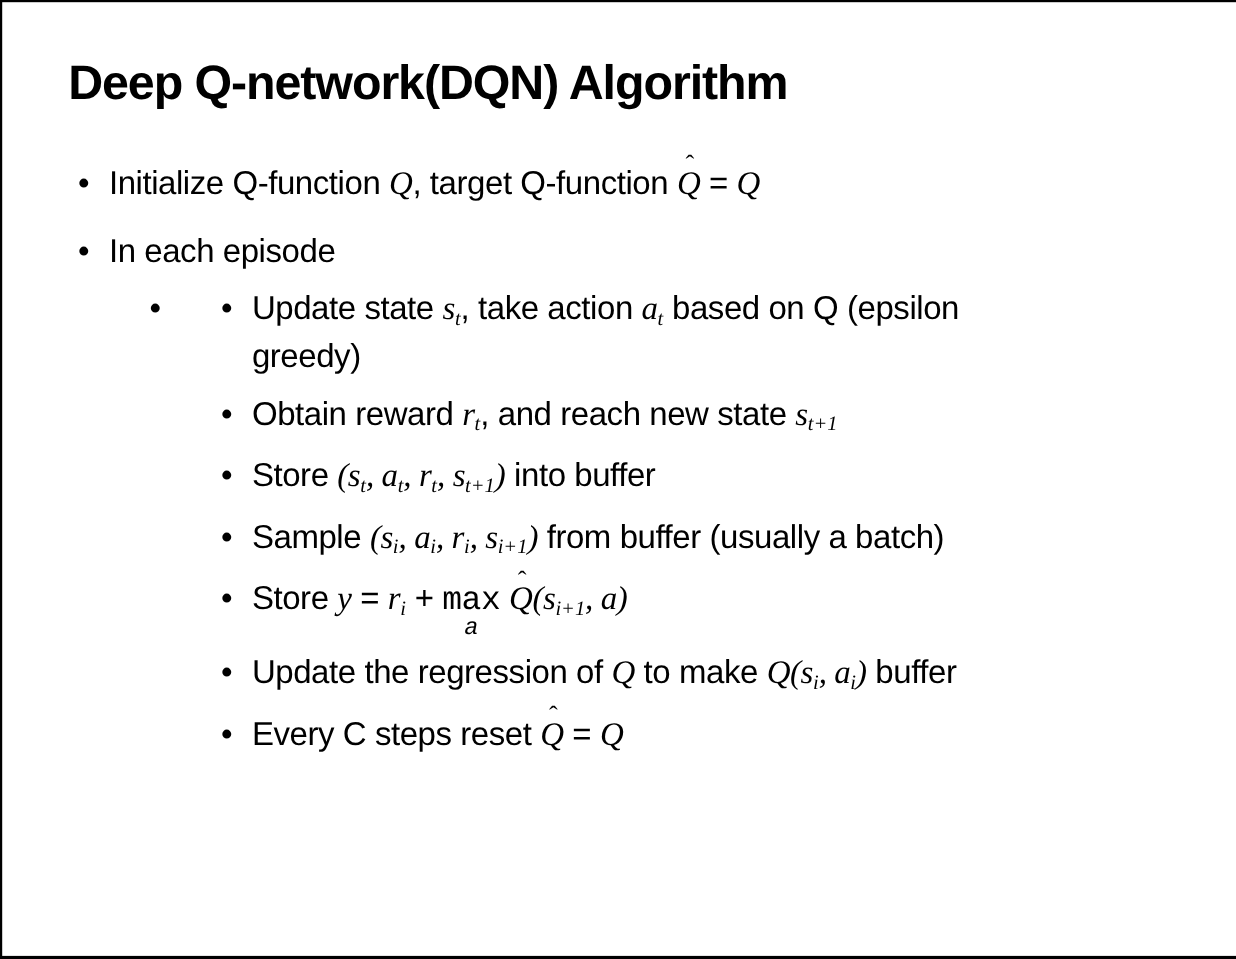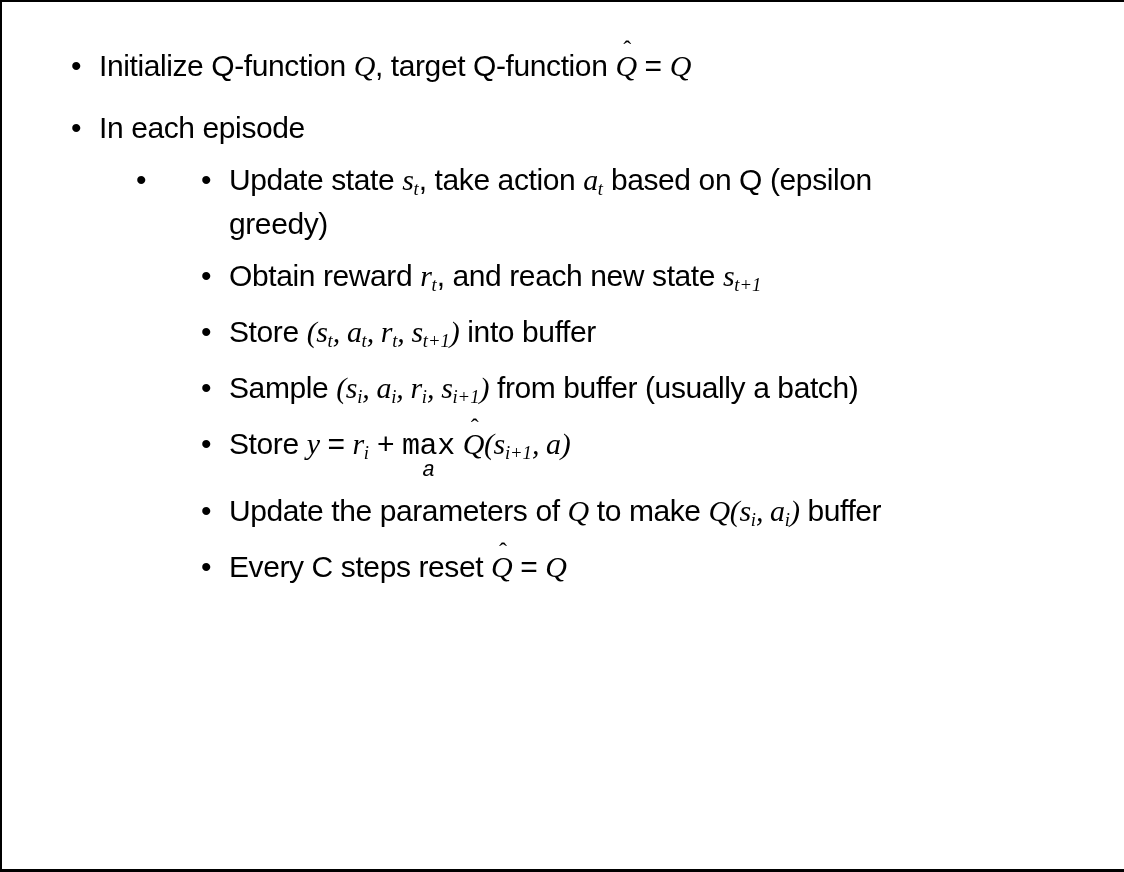--- a/index.html
+++ b/index.html
@@ -83,20 +83,21 @@
     font-style: italic;
     font-size: 0.72em;
     line-height: 0.8;
     margin-top: -4px;
   }
 </style>
 </head>
 <body>
 
 <div class="slide">
+  <h1 class="title">Deep Q-network(DQN) Algorithm</h1>
   <div class="content" id="content">
       <div class="bullet l1">
         <div class="bline"><span class="marker">•</span><span class="t">Initialize Q-function </span><span class="m">Q</span><span class="t">, target Q-function </span><span class="hatted"><span class="hat">ˆ</span>Q</span><span class="t"> = </span><span class="m">Q</span></div>
       </div>
       <div class="bullet l1">
         <div class="bline"><span class="marker">•</span><span class="t">In each episode</span></div>
       </div>
       <div class="bullet l2">
         <div class="bline"><span class="marker">•</span></div>
       </div>
@@ -113,19 +114,19 @@
       <div class="bullet l3">
         <div class="bline"><span class="marker">•</span><span class="t">Sample </span><span class="m">(s</span><span class="sub">i</span><span class="m">, a</span><span class="sub">i</span><span class="m">, r</span><span class="sub">i</span><span class="m">, s</span><span class="sub">i+1</span><span class="m">)</span><span class="t"> from buffer (usually a batch)</span></div>
       </div>
       <div class="bullet l3">
         <div class="bline"><span class="marker">•</span><span class="t">Store </span><span class="m">y</span><span class="t"> = </span><span class="m">r</span><span class="sub">i</span><span class="t"> + </span><span class="stack">
             <span class="stack-top">max</span>
             <span class="stack-under">a</span>
           </span><span class="t"> </span><span class="hatted"><span class="hat">ˆ</span>Q</span><span class="m">(s</span><span class="sub">i+1</span><span class="m">, a)</span></div>
       </div>
       <div class="bullet l3">
-        <div class="bline"><span class="marker">•</span><span class="t">Update the parameters of </span><span class="m">Q</span><span class="t"> to make </span><span class="m">Q(s</span><span class="sub">i</span><span class="m">, a</span><span class="sub">i</span><span class="m">)</span><span class="t"> buffer</span></div>
+        <div class="bline"><span class="marker">•</span><span class="t">Update the regression of </span><span class="m">Q</span><span class="t"> to make </span><span class="m">Q(s</span><span class="sub">i</span><span class="m">, a</span><span class="sub">i</span><span class="m">)</span><span class="t"> buffer</span></div>
       </div>
       <div class="bullet l3">
         <div class="bline"><span class="marker">•</span><span class="t">Every C steps reset </span><span class="hatted"><span class="hat">ˆ</span>Q</span><span class="t"> = </span><span class="m">Q</span></div>
       </div>
     </div>
 </div>
 
 </body></html>

